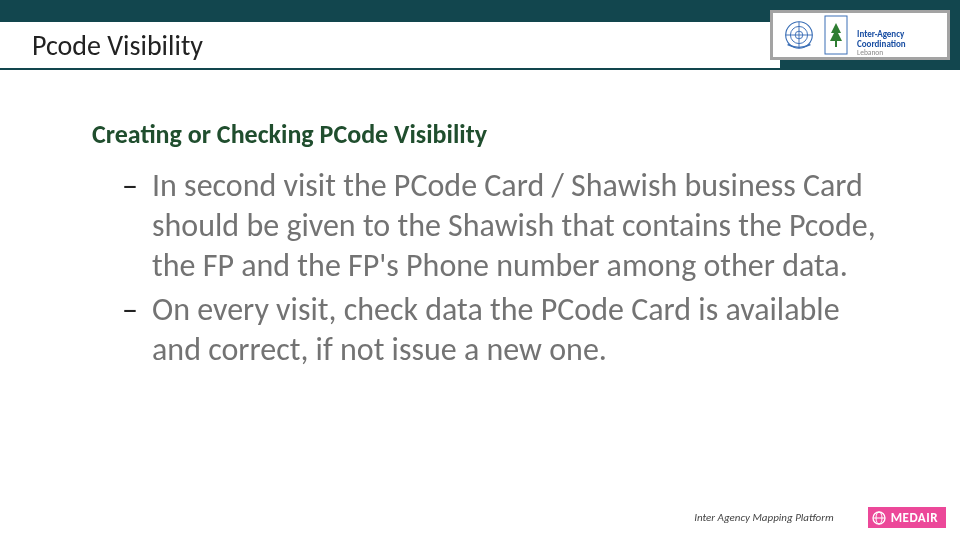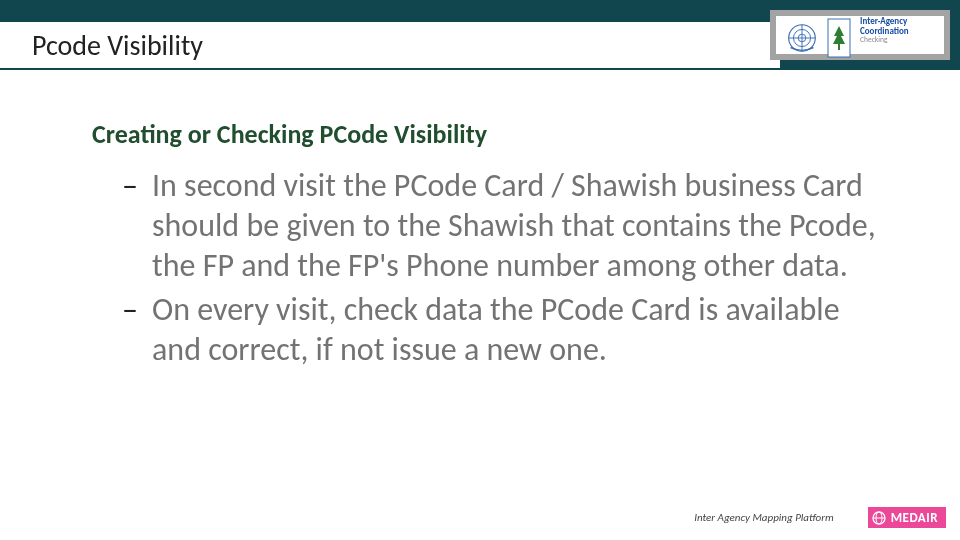--- a/index.html
+++ b/index.html
@@ -3,21 +3,21 @@
 <meta charset="utf-8">
 <style>
   * { box-sizing: border-box; margin: 0; padding: 0; }
   html, body { width: 960px; height: 540px; font-family: "Segoe UI", "Calibri", Arial, sans-serif; background: #fff; overflow: hidden; }
   .slide { position: relative; width: 960px; height: 540px; }
 
   .header-bar { position: absolute; top: 0; left: 0; width: 960px; height: 70px; background: #12464e; }
   .title-box { position: absolute; top: 22px; left: 0; width: 780px; height: 46px; background: #ffffff; display: flex; align-items: center; padding-left: 32px; }
   .title-box span { font-size: 28px; color: #222; }
 
-  .logo-block { position: absolute; top: 10px; right: 10px; height: 50px; width: 180px; background: #fff; border: 6px solid #a3a3a3; display: flex; align-items: flex-start; }
+  .logo-block { position: absolute; top: 10px; right: 10px; height: 50px; width: 180px; background: #fff; border: 3px solid #a3a3a3; display: flex; align-items: flex-end; }
   .logo-un { width: 44px; height: 44px; margin-left: 4px; display:flex; align-items:center; justify-content:center; }
   .logo-ced { width: 30px; height: 44px; display:flex; align-items:center; justify-content:center; }
   .logo-text { font-size: 9px; color: #1a4fa3; font-weight: bold; margin-left: 6px; line-height: 1.1; }
   .logo-text small { display:block; font-weight: normal; color:#888; }
 
   .content { position: absolute; top: 118px; left: 92px; width: 790px; }
   .subtitle { font-size: 26px; font-weight: bold; color: #204e2e; margin-bottom: 16px; }
   .bullets { list-style: none; padding-left: 30px; }
   .bullets li { position: relative; font-size: 32px; color: #737373; line-height: 1.25; margin-bottom: 4px; padding-left: 30px; }
   .bullets li::before { content: "–"; position: absolute; left: 0; top: 0; color: #222; }
@@ -52,21 +52,21 @@
     </div>
     <div class="logo-ced">
       <svg viewBox="0 0 24 40" width="24" height="40">
         <rect x="1" y="1" width="22" height="38" fill="#fff" stroke="#3b6fb6" stroke-width="1"></rect>
         <path d="M12 8 L7 18 L10 18 L6 26 L11 26 L11 32 L13 32 L13 26 L18 26 L14 18 L17 18 Z" fill="#2e7d32"></path>
       </svg>
     </div>
     <div class="logo-text">
       <span>Inter-Agency</span><br>
       <span>Coordination</span>
-      <small>Checking</small>
+      <small>Lebanon</small>
     </div>
   </div>
 
   <div class="content">
     <div class="subtitle">Creating  or Checking PCode Visibility</div>
     <ul class="bullets">
       <li>In second visit the PCode Card / Shawish business Card should be given to the Shawish that contains the Pcode, the FP and the FP's Phone number among other data.</li>
       <li>On every visit, check data the PCode Card is available and correct, if not issue a new one.</li>
     </ul>
   </div>

